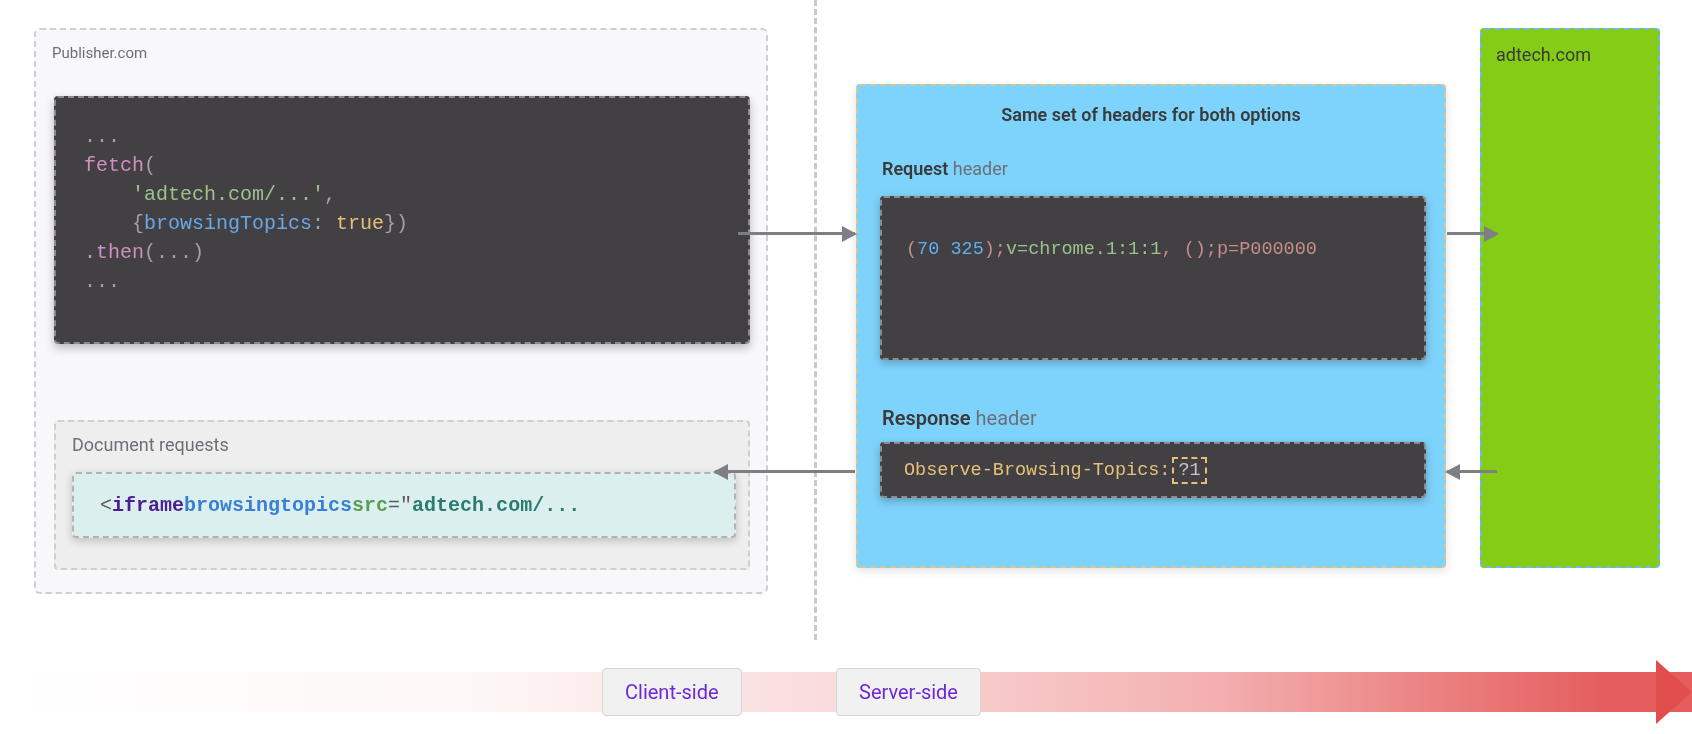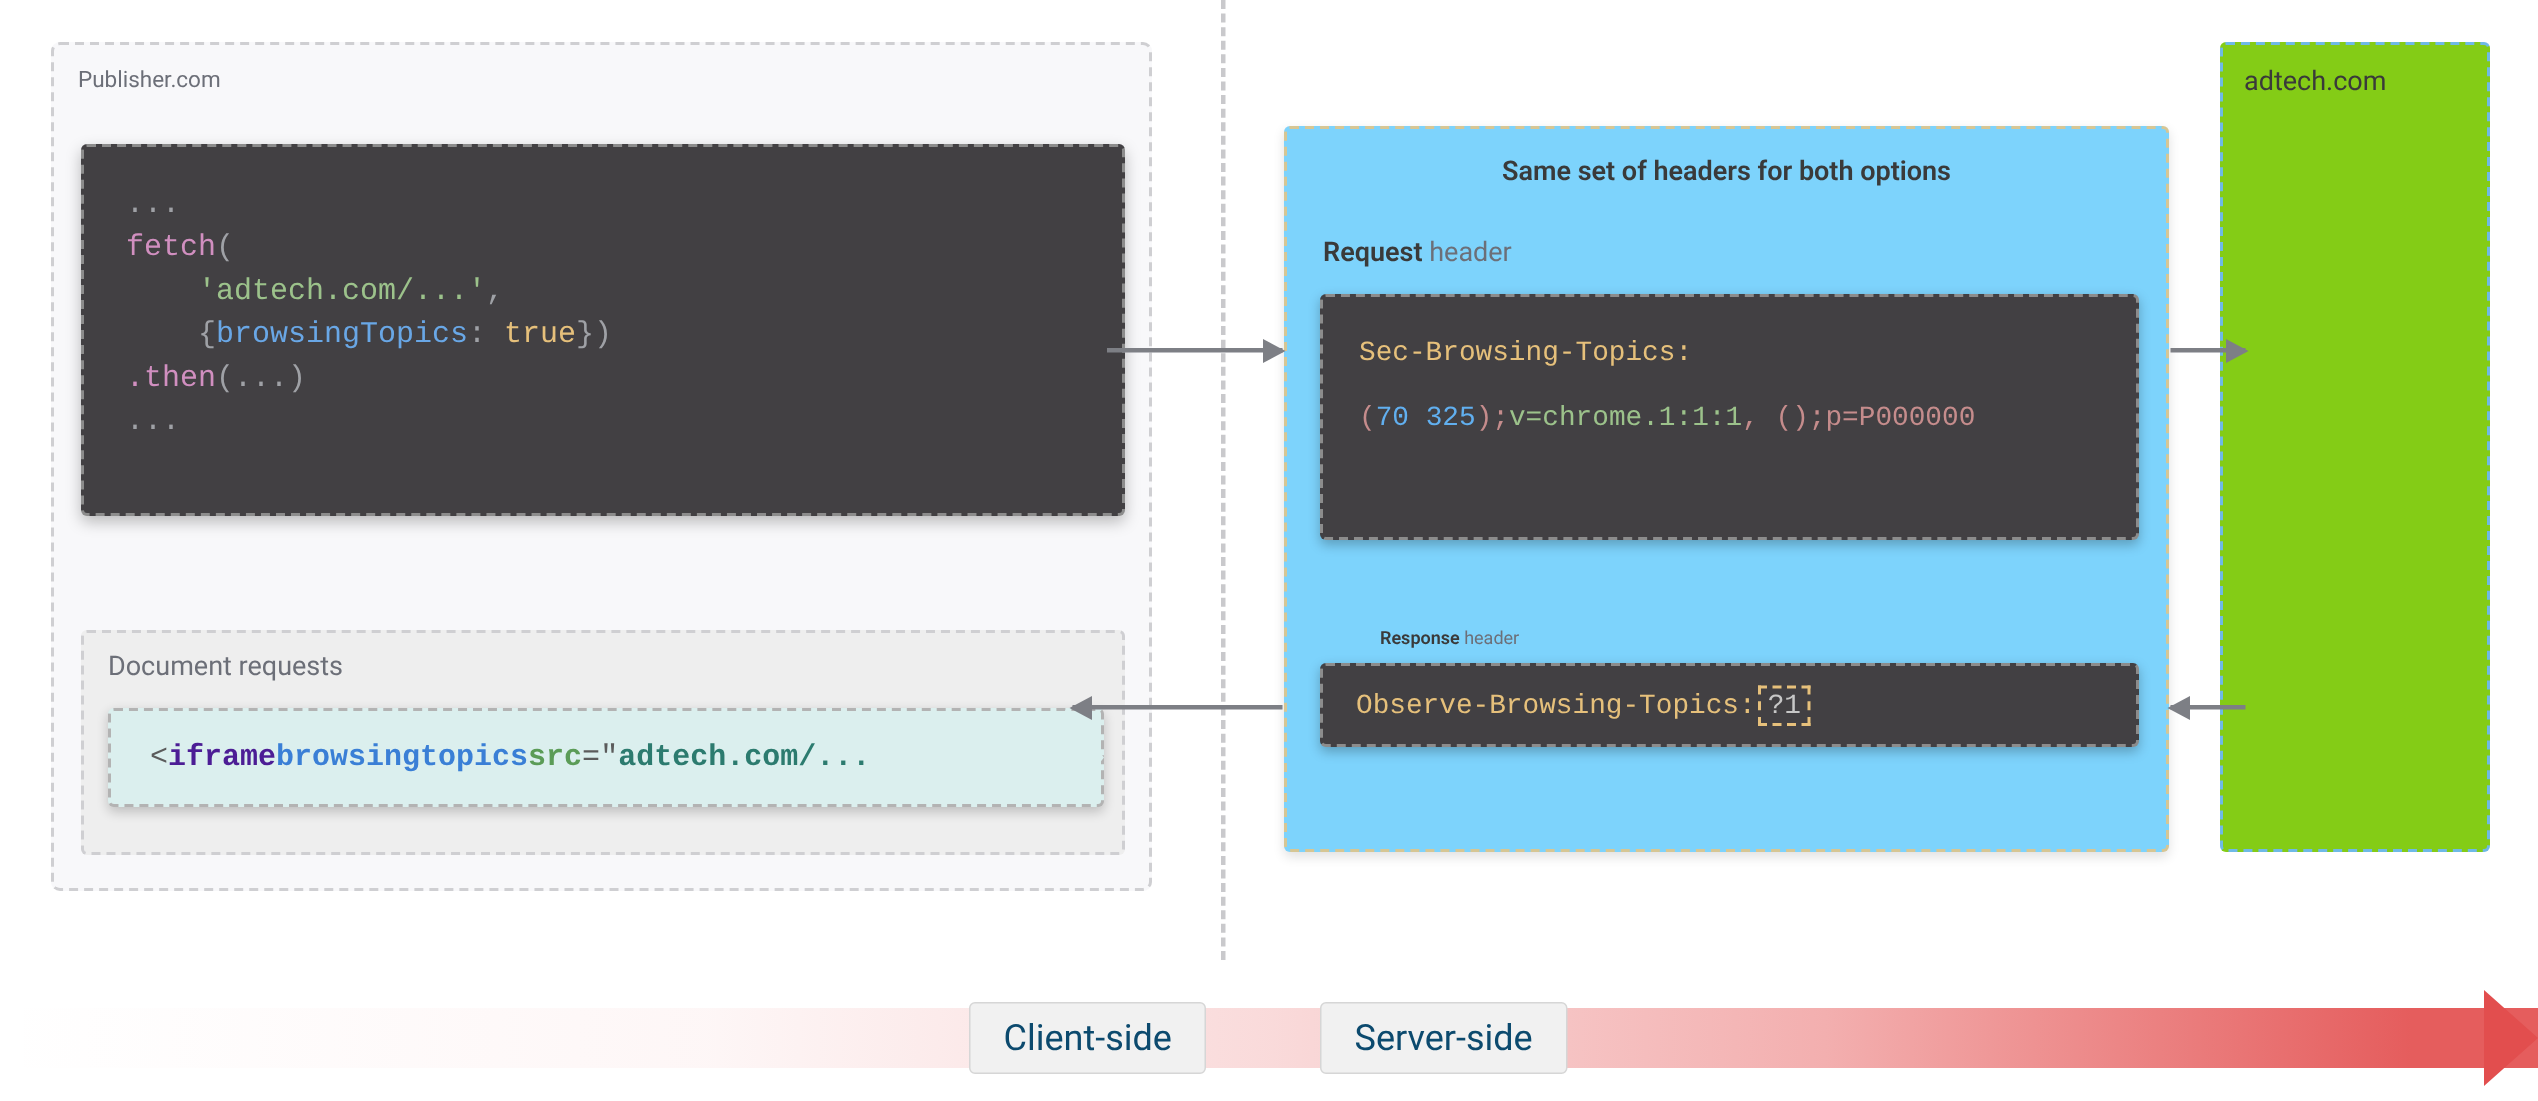--- a/index.html
+++ b/index.html
@@ -118,24 +118,23 @@
     margin-top: 18px;
   }
   .headers-sub1 {
     position: absolute;
     left: 24px; top: 72px;
     color: #6c6f78;
     font-size: 18px;
   }
   .headers-sub2 {
     position: absolute;
-    left: 24px; top: 332px;
+    left: 24px; top: 320px;
     color: #6c6f78;
-    font-size: 12px;
-    margin-left: 38px;
+    font-size: 20px;
   }
   .bold { color: #3a3a3a; font-weight: 600; }
 
   .req-block {
     position: absolute;
     left: 22px; top: 110px;
     width: 546px; height: 164px;
     background: #424043;
     border: 2px dashed #8c8c8c;
     border-radius: 4px;
@@ -234,23 +233,22 @@
   .pill {
     position: absolute;
     top: 668px;
     height: 48px;
     background: #f1f1f1;
     border: 1px solid #d6d6d6;
     border-radius: 4px;
     display: flex;
     align-items: center;
     padding: 0 22px;
-    font-size: 24px;
-    color: #0c4a6e;
-    margin-left: 44px;
+    font-size: 20px;
+    color: #6d28d9;
   }
   .pill-client { left: 602px; }
   .pill-server { left: 836px; }
 </style>
 </head>
 <body>
 
 <div class="publisher-box">
   <div class="publisher-label">Publisher.com</div>
 
@@ -290,21 +288,20 @@
 <div class="divider"></div>
 
 <div class="headers-box">
   <div class="headers-title">Same set of headers for both options</div>
 
   <div class="headers-sub1">
     <span class="bold">Request</span><span> header</span>
   </div>
 
   <div class="req-block mono">
-    <div><span class="h-name">Sec-Browsing-Topics:</span></div>
     <div style="height:14px;"></div>
     <div>
       <span class="h-punc">(</span><span class="h-num">70</span><span>&nbsp;</span><span class="h-num">325</span><span class="h-punc">)</span><span class="h-punc">;</span><span class="h-seg">v=</span><span class="h-seg">chrome.1:1:1</span><span class="h-punc">, </span><span class="h-punc">(</span><span class="h-punc">)</span><span class="h-punc">;</span><span class="h-p">p=P000000</span>
     </div>
   </div>
 
   <div class="headers-sub2">
     <span class="bold">Response</span><span> header</span>
   </div>
 

